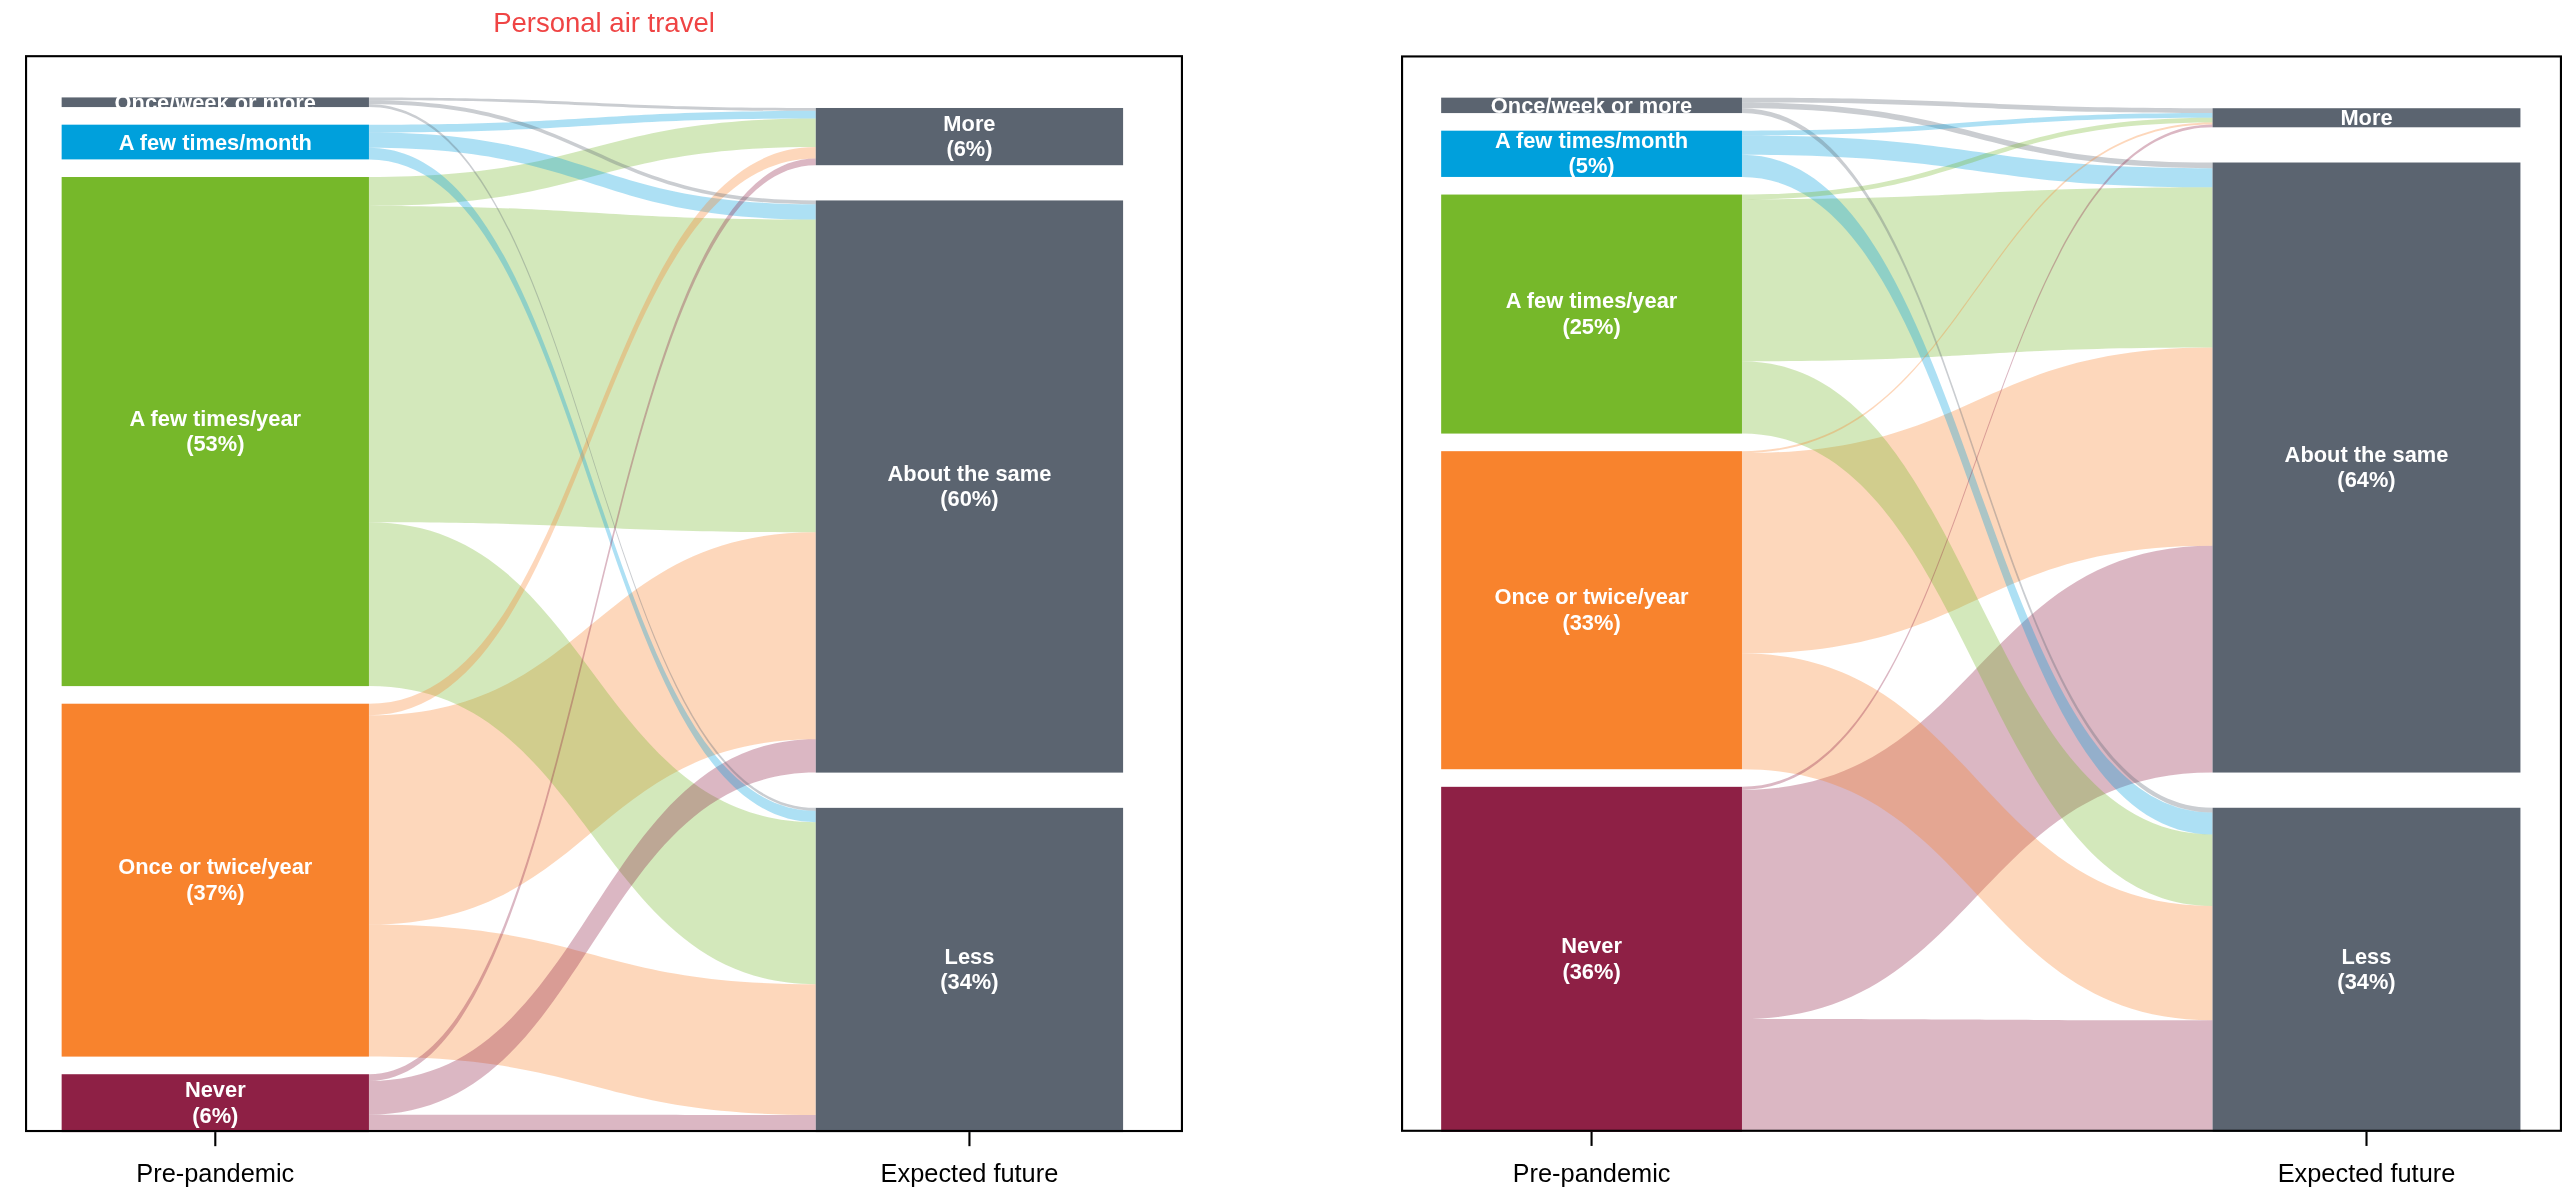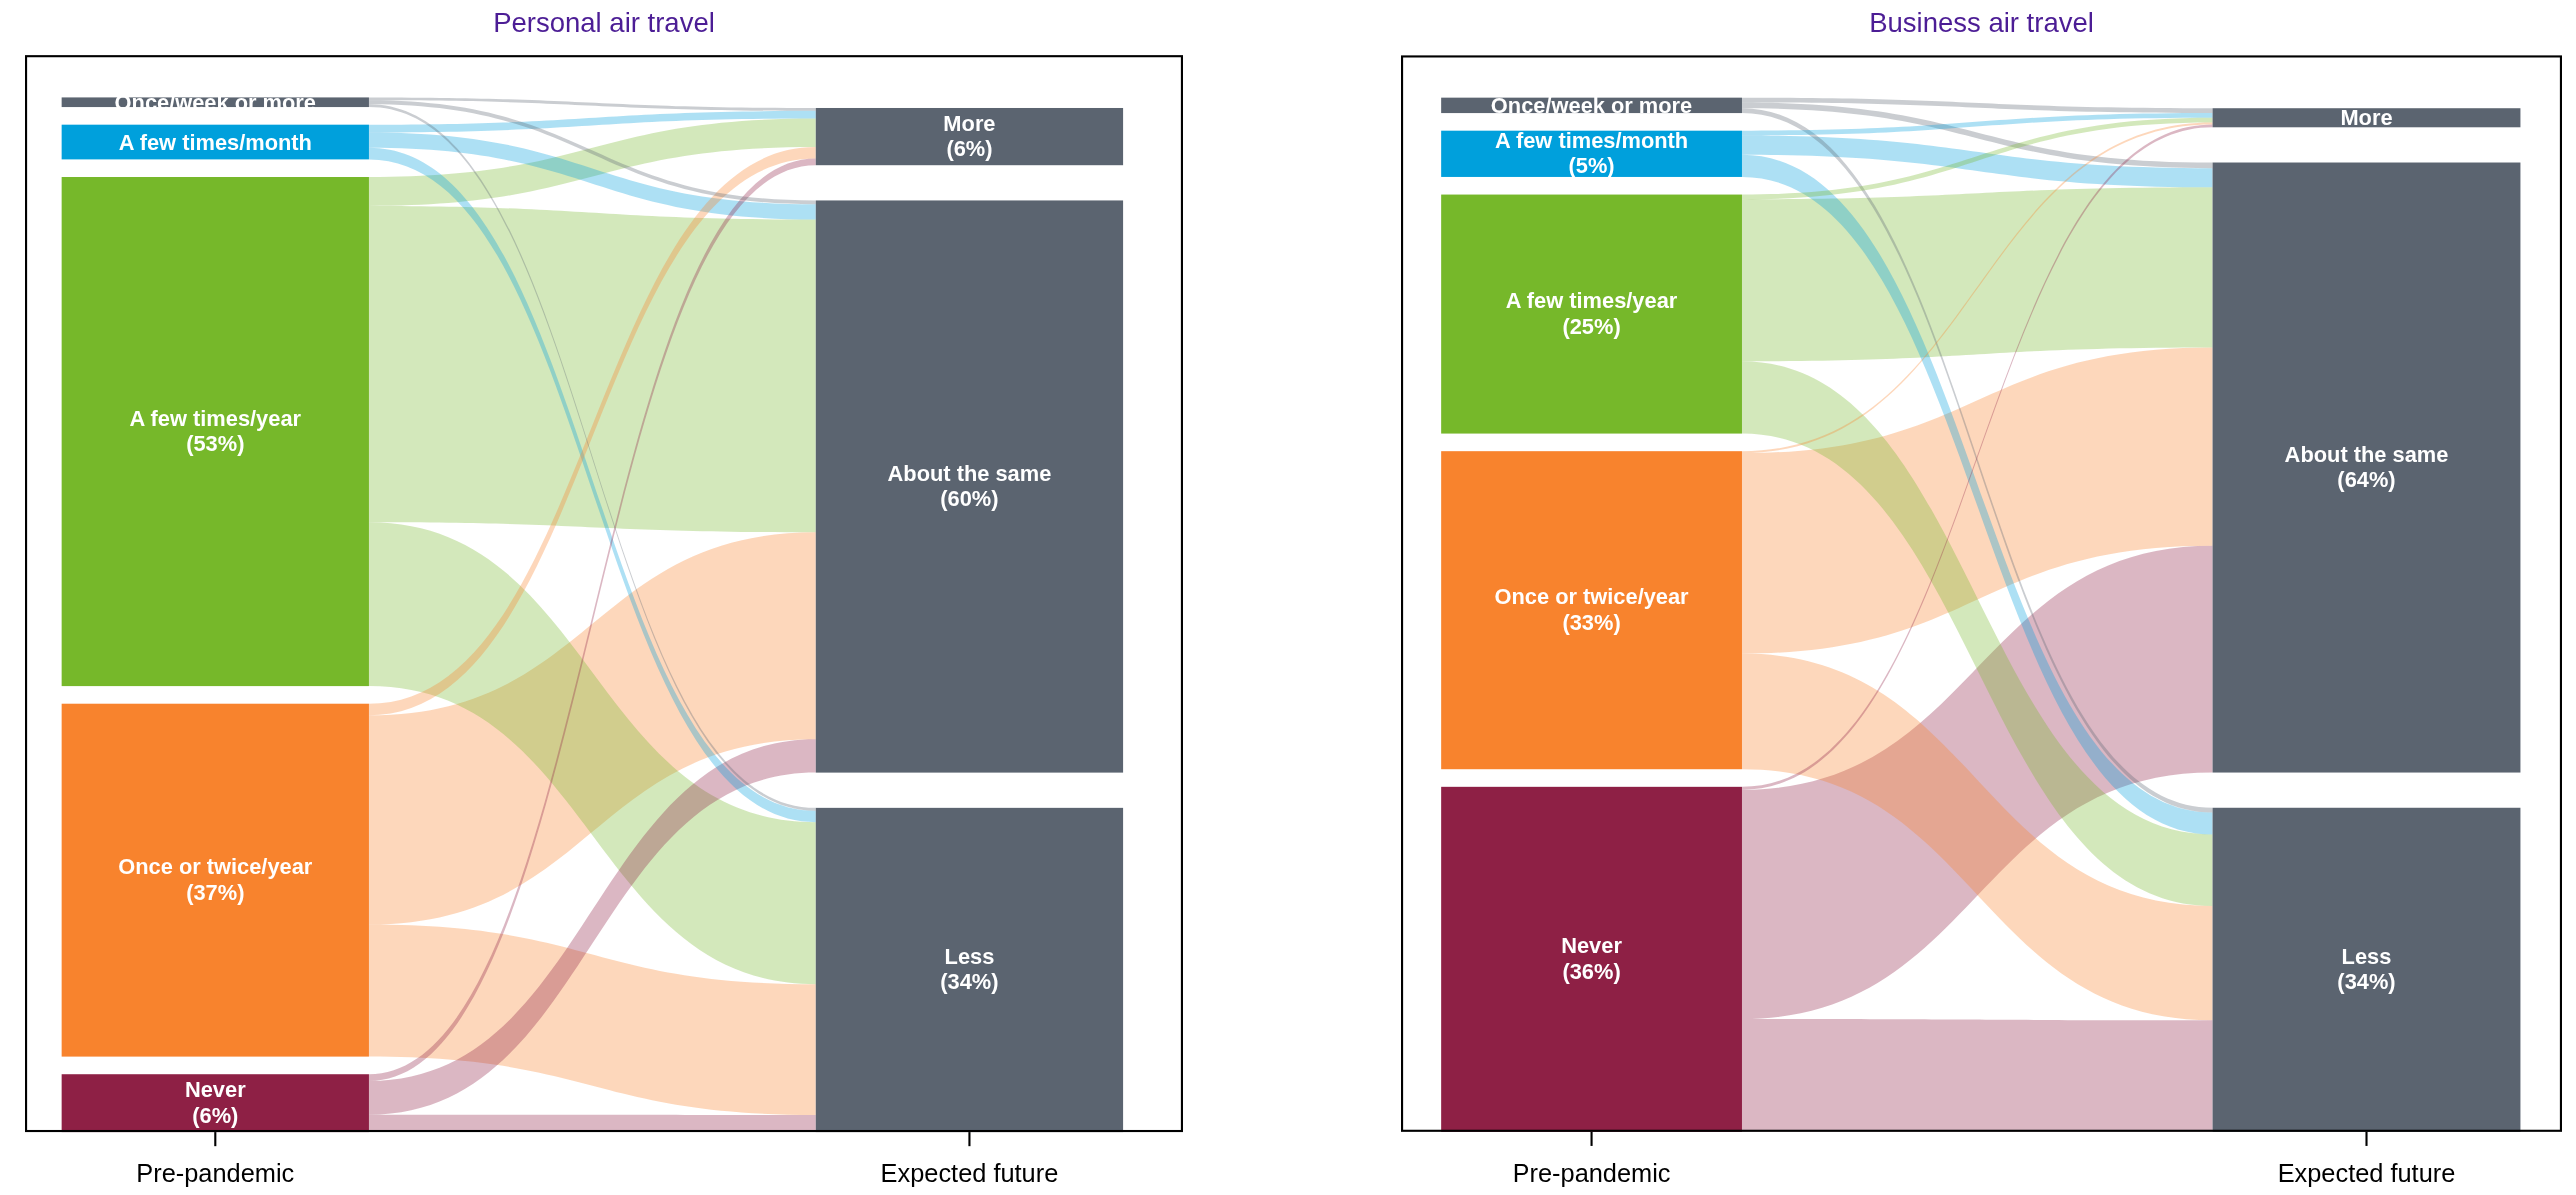--- a/index.html
+++ b/index.html
@@ -14,21 +14,21 @@
     height: 1195px;
     background: #ffffff;
     overflow: hidden;
   }
   .panel-title {
     position: absolute;
     top: 5.6px;
     text-align: center;
     font-size: 27.5px;
     line-height: 34px;
-    color: #4c1d95;
+    color: #ef4444;
     white-space: nowrap;
   }
   svg.sankey {
     position: absolute;
     display: block;
   }
   svg.sankey text.node-label {
     font-family: "Liberation Sans", sans-serif;
     font-size: 31px;
     font-weight: bold;
@@ -40,21 +40,20 @@
     font-size: 36px;
     fill: #000000;
     text-anchor: middle;
   }
 </style>
 </head>
 <body>
 
 <div id="canvas">
   <div class="panel-title" id="title-0" style="left: 25px; width: 1158px;">Personal air travel</div>
-  <div class="panel-title" id="title-1" style="left: 1401px; width: 1161px;">Business air travel</div>
   <svg class="sankey" id="sankey-0" width="1158" height="1135" viewBox="0 0 1643 1610" style="left: 25px; top: 55px;">
       <path d="M 488 213.968 C 805 213.968 805 233.24 1122 233.24 L 1122 677.0239999999999 C 805 677.0239999999999 805 662.6719999999999 488 662.6719999999999 Z" fill="#76b82a" fill-opacity="0.32"></path>
       <path d="M 488 936.648 C 805 936.648 805 677.0239999999999 1122 677.0239999999999 L 1122 970.6249999999999 C 805 970.6249999999999 805 1233.504 488 1233.504 Z" fill="#f8832d" fill-opacity="0.32"></path>
       <path d="M 488 662.6719999999999 C 805 662.6719999999999 805 1088.275 1122 1088.275 L 1122 1318.285 C 805 1318.285 805 895.232 488 895.232 Z" fill="#76b82a" fill-opacity="0.32"></path>
       <path d="M 488 1233.504 C 805 1233.504 805 1318.285 1122 1318.285 L 1122 1503.6460000000002 C 805 1503.6460000000002 805 1420.9199999999998 488 1420.9199999999998 Z" fill="#f8832d" fill-opacity="0.32"></path>
       <path d="M 488 1455.496 C 805 1455.496 805 970.6249999999999 1122 970.6249999999999 L 1122 1017.9799999999999 C 805 1017.9799999999999 805 1503.3760000000002 488 1503.3760000000002 Z" fill="#8e2045" fill-opacity="0.32"></path>
       <path d="M 488 172.928 C 805 172.928 805 89.883 1122 89.883 L 1122 130.47299999999998 C 805 130.47299999999998 805 213.968 488 213.968 Z" fill="#76b82a" fill-opacity="0.32"></path>
       <path d="M 488 1503.3760000000002 C 805 1503.3760000000002 805 1503.6460000000002 1122 1503.6460000000002 L 1122 1528.0000000000002 C 805 1528.0000000000002 805 1528.0000000000002 488 1528.0000000000002 Z" fill="#8e2045" fill-opacity="0.32"></path>
       <path d="M 488 109.62400000000001 C 805 109.62400000000001 805 211.592 1122 211.592 L 1122 233.24 C 805 233.24 805 131.512 488 131.512 Z" fill="#00a0dc" fill-opacity="0.32"></path>
       <path d="M 488 131.512 C 805 131.512 805 1072.039 1122 1072.039 L 1122 1088.275 C 805 1088.275 805 147.928 488 147.928 Z" fill="#00a0dc" fill-opacity="0.32"></path>

